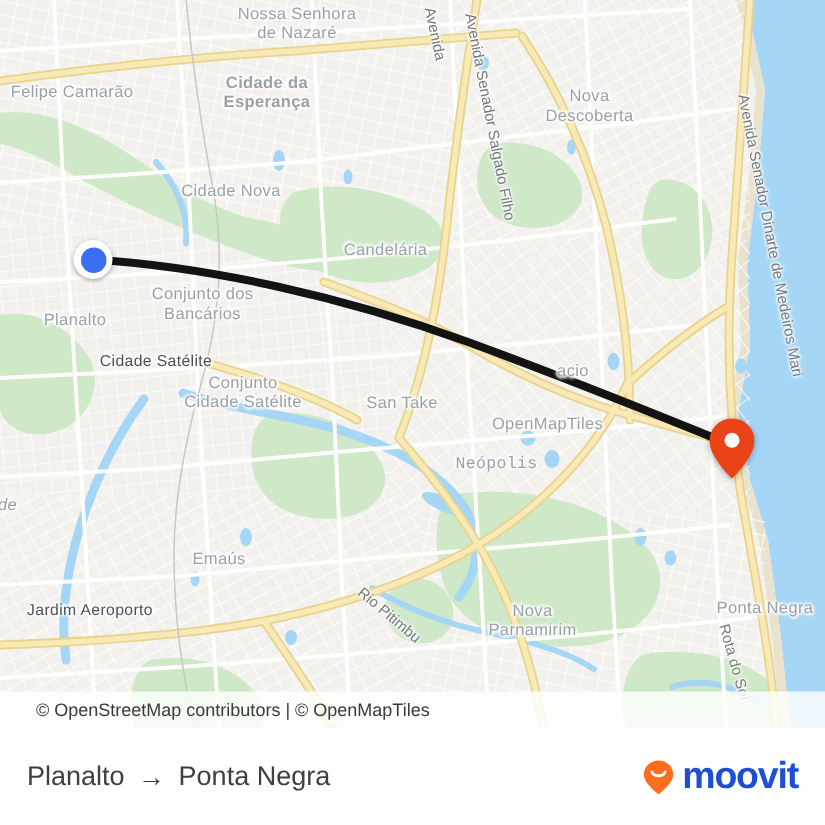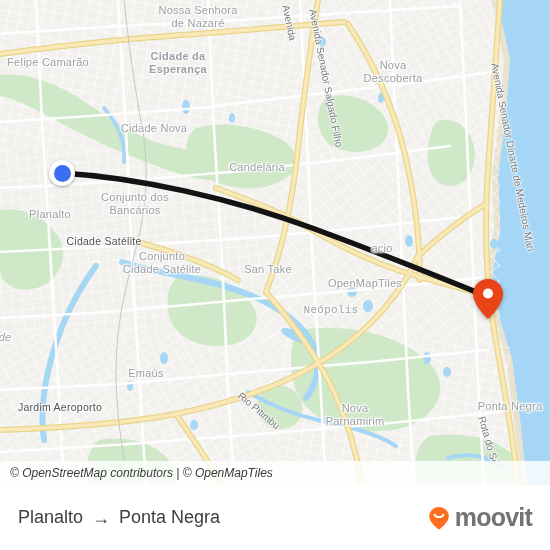--- a/index.html
+++ b/index.html
@@ -126,23 +126,22 @@
     bottom: 0;
     width: 550px;
     height: 24px;
     background: rgba(255,255,255,0.82);
     display: flex;
     align-items: center;
     font-size: 12px;
     color: #3a3a3a;
   }
   #attribution .attr-inner {
-    padding-left: 10px;
+    padding-left: 24px;
     white-space: pre;
-    font-style: italic;
   }
 
   
   #footer {
     position: absolute;
     left: 0;
     top: 485px;
     width: 550px;
     height: 65px;
     background: #ffffff;
@@ -166,21 +165,21 @@
     line-height: 1;
   }
   #brand {
     display: flex;
     align-items: center;
     gap: 3px;
   }
   #brand .wordmark {
     font-size: 25px;
     font-weight: bold;
-    color: #737373;
+    color: #1d4ed8;
     letter-spacing: -0.8px;
     line-height: 1;
   }
 </style>
 </head>
 <body>
 
 <div id="app">
 
   <div id="map">

